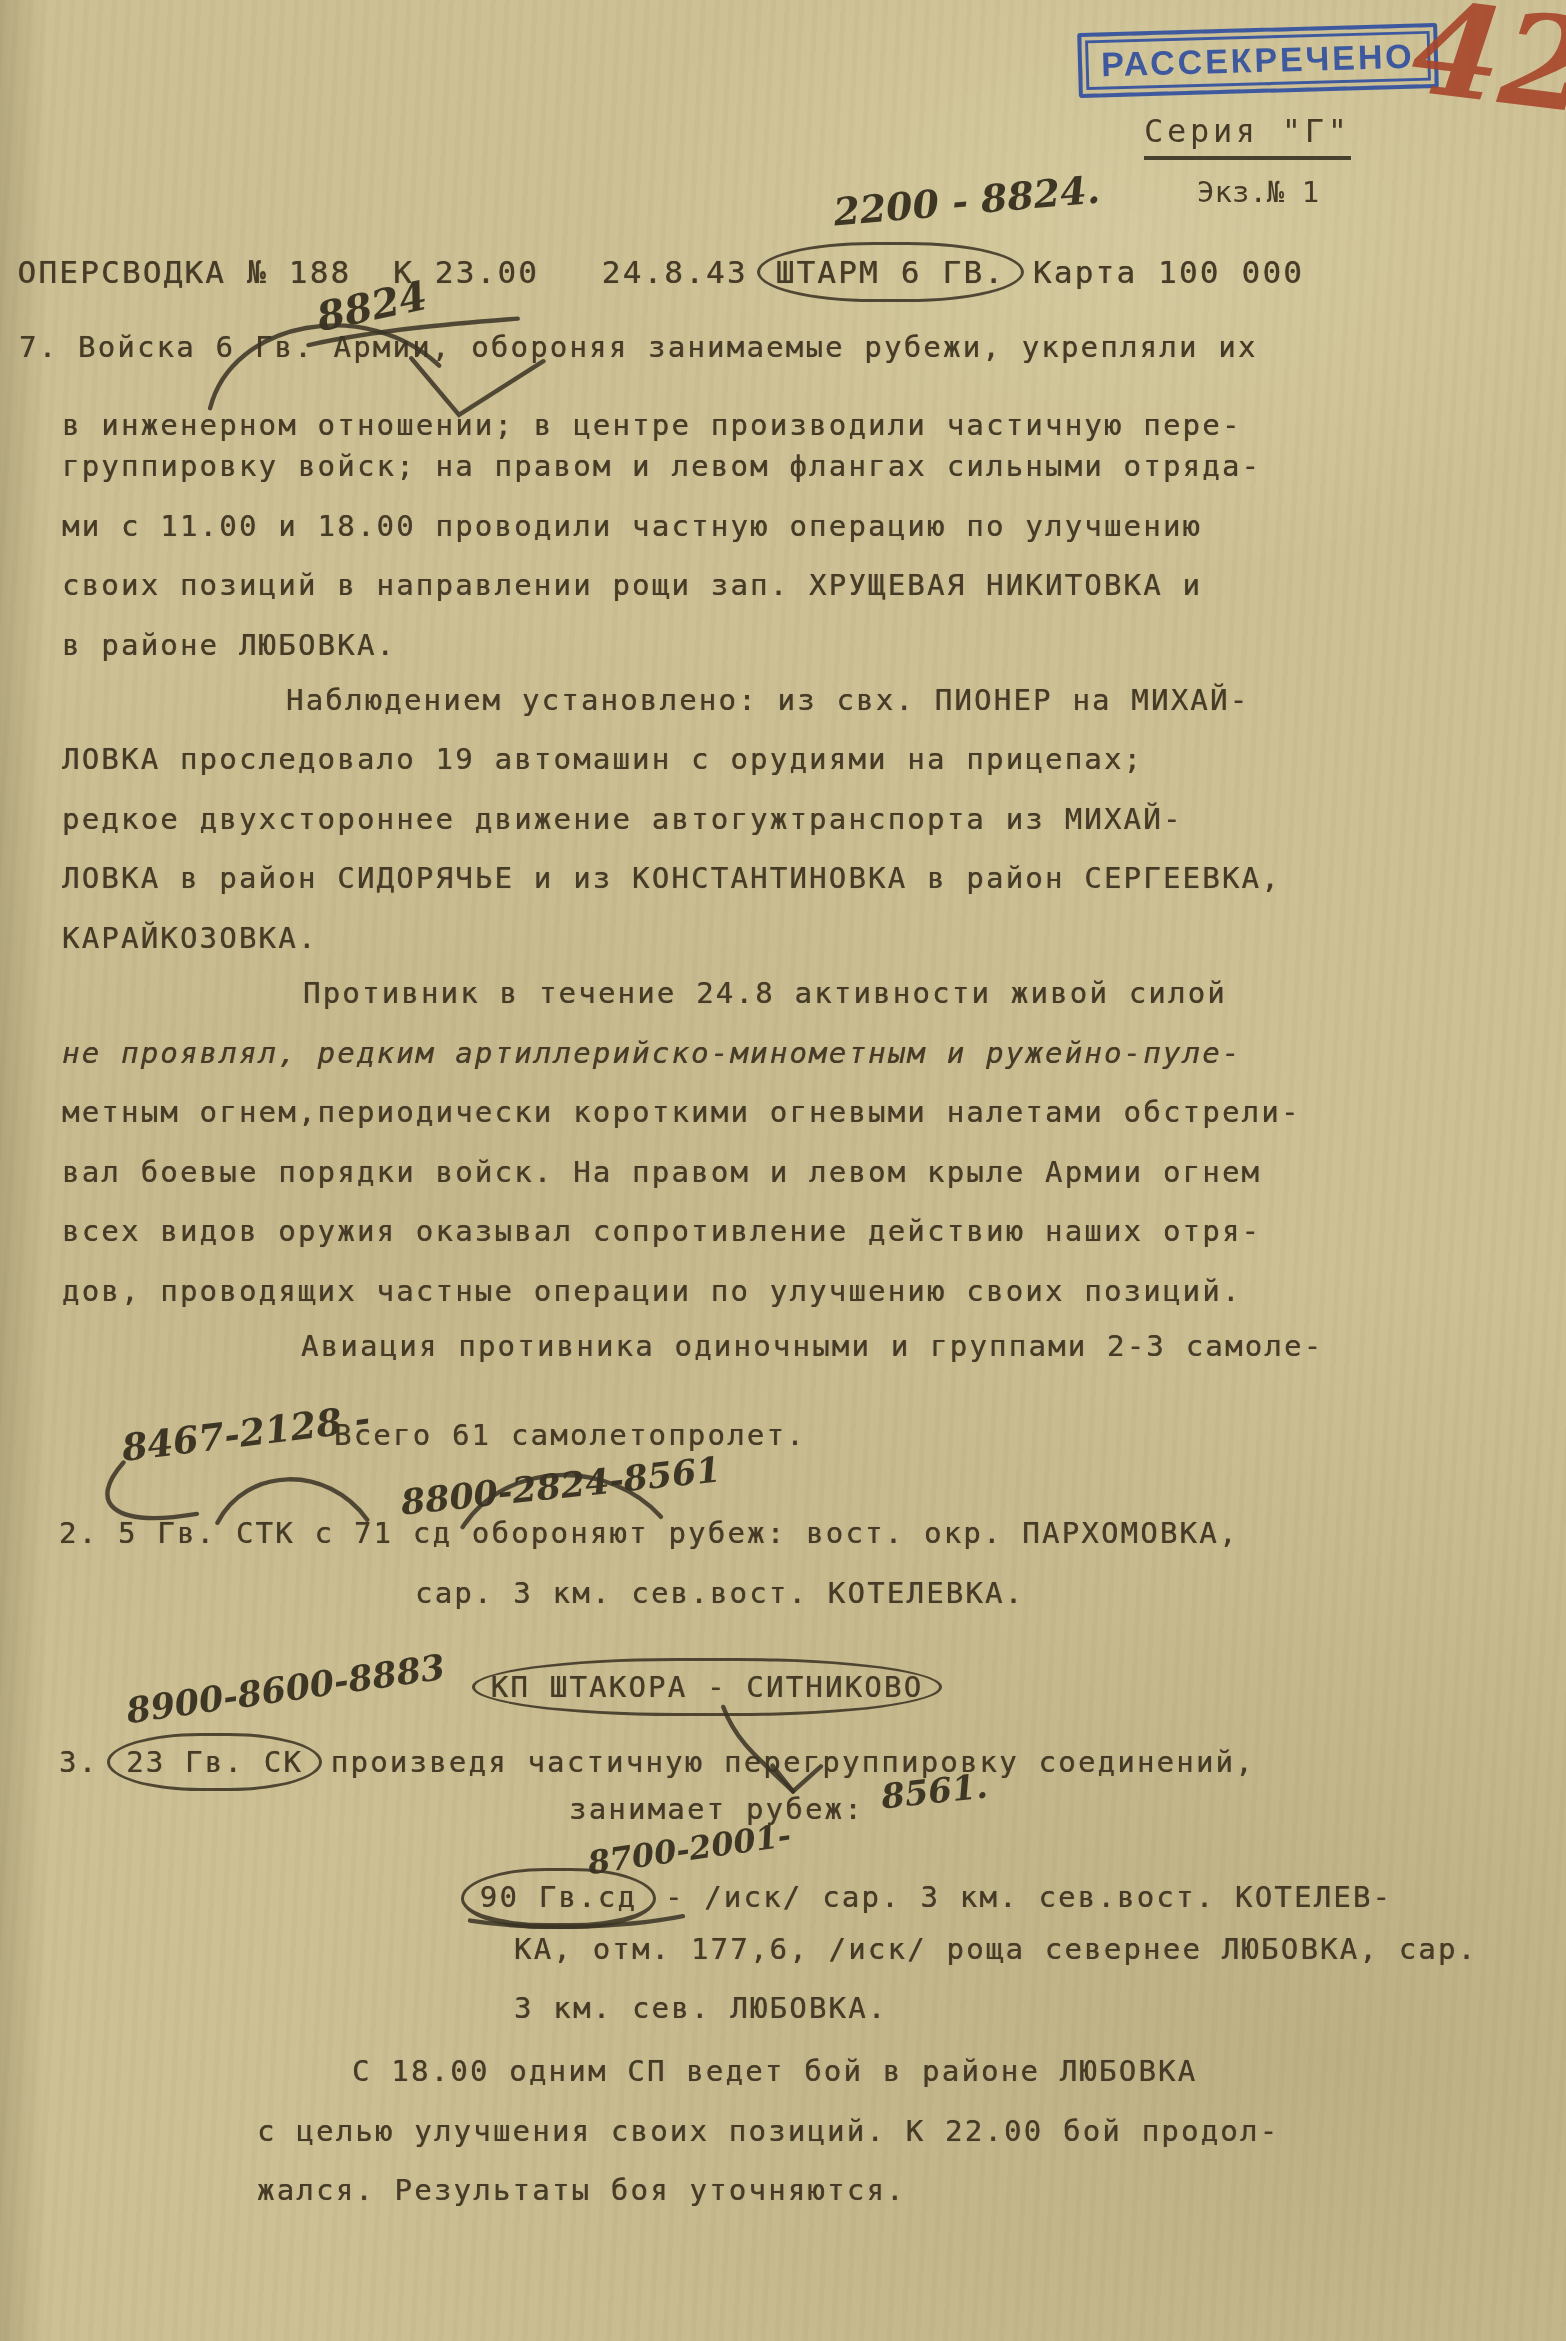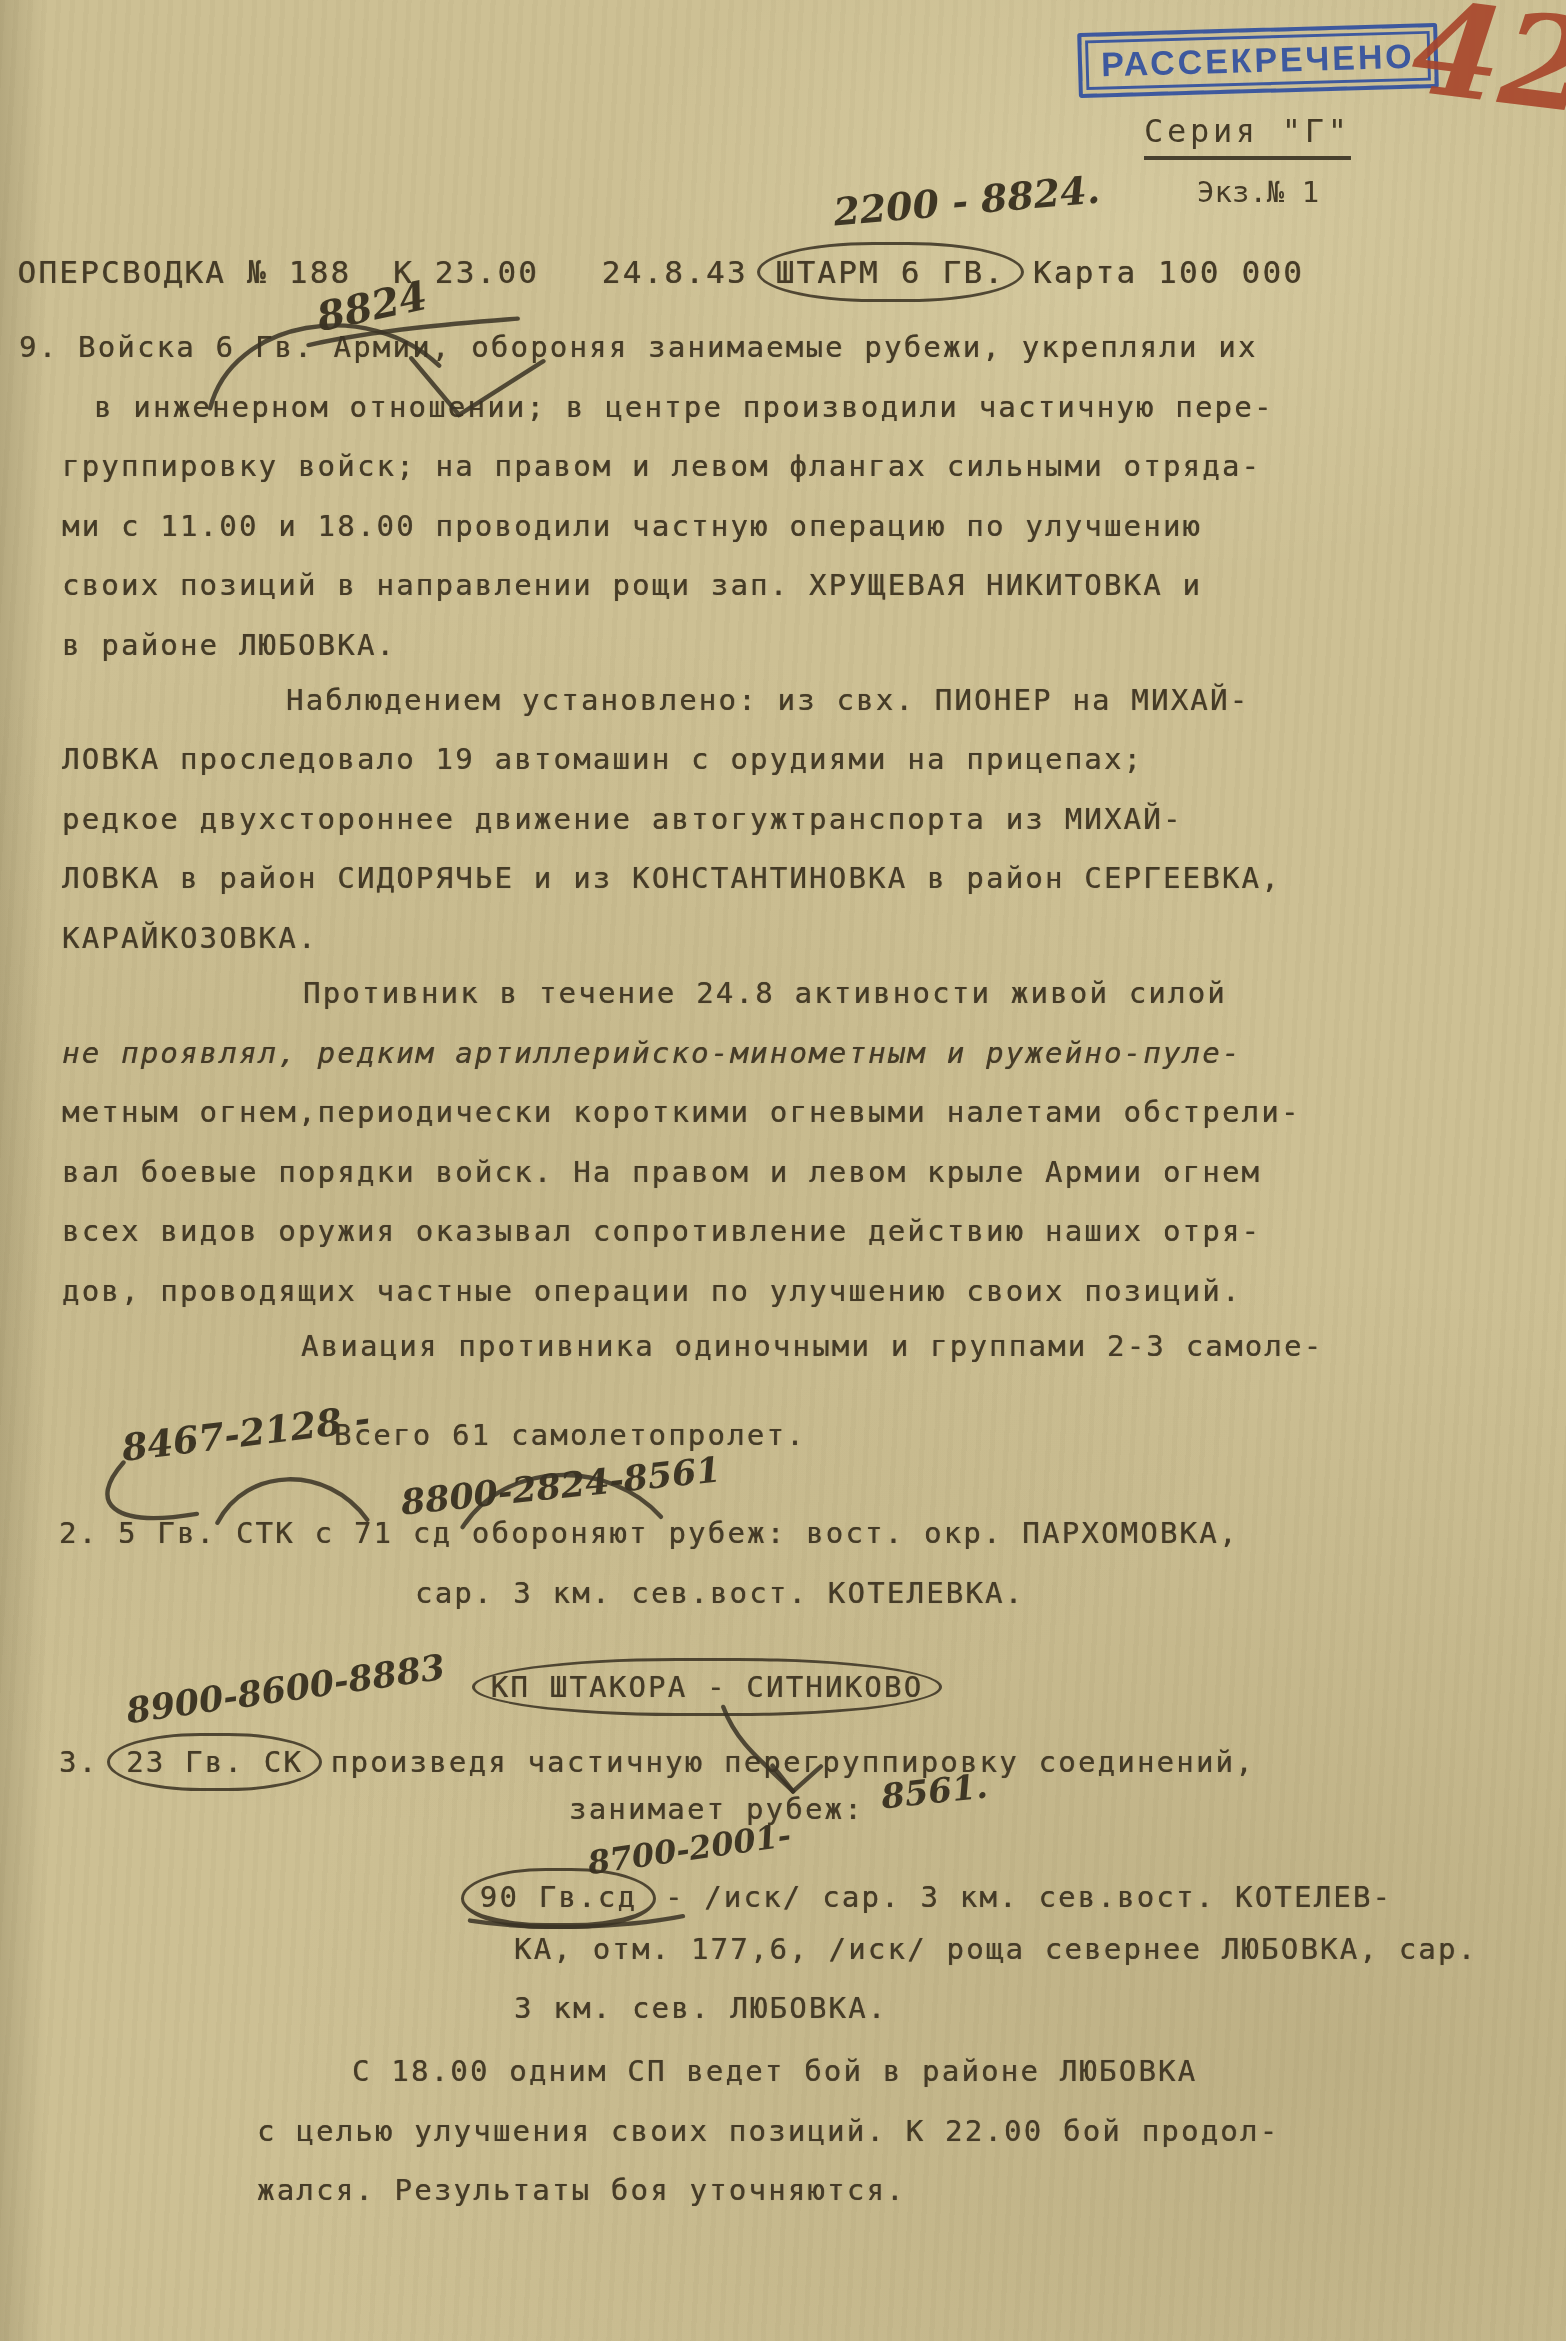--- a/index.html
+++ b/index.html
@@ -83,22 +83,22 @@
 
   <div class="stamp">РАССЕКРЕЧЕНО</div>
   <div class="pagenum">42</div>
   <div class="series">Серия "Г"</div>
   <div class="copy">Экз.№ 1</div>
   <div class="hw" style="left:833px;top:178px;font-size:38px;transform:rotate(-5deg);">2200 - 8824.</div>
 
   <div class="tline title-line" style="left:17.6px;top:242px;"><span>ОПЕРСВОДКА № 188  К 23.00   24.8.43</span><span class="hand-oval"><span>ШТАРМ 6 ГВ.</span></span><span>Карта 100 000</span></div>
 
   <div class="hw" style="left:316px;top:282px;font-size:40px;transform:rotate(-12deg);">8824</div>
-  <div class="tline" style="left:19px;top:330px;">9. Войска 6 Гв. Армии, обороняя занимаемые рубежи, укрепляли их</div>
-  <div class="tline" style="left:62px;top:390px;margin-left:32px;">в инженерном отношении; в центре производили частичную пере-</div>
+  <div class="tline" style="left:19px;top:330px;">7. Войска 6 Гв. Армии, обороняя занимаемые рубежи, укрепляли их</div>
+  <div class="tline" style="left:62px;top:408px;">в инженерном отношении; в центре производили частичную пере-</div>
   <div class="tline" style="left:62px;top:449px;">группировку войск; на правом и левом флангах сильными отряда-</div>
   <div class="tline" style="left:62px;top:509px;">ми с 11.00 и 18.00 проводили частную операцию по улучшению</div>
   <div class="tline" style="left:62px;top:568px;">своих позиций в направлении рощи зап. ХРУЩЕВАЯ НИКИТОВКА и</div>
   <div class="tline" style="left:62px;top:628px;">в районе ЛЮБОВКА.</div>
 
   <div class="tline" style="left:286px;top:683px;">Наблюдением установлено: из свх. ПИОНЕР на МИХАЙ-</div>
   <div class="tline" style="left:62px;top:742px;">ЛОВКА проследовало 19 автомашин с орудиями на прицепах;</div>
   <div class="tline" style="left:62px;top:802px;">редкое двухстороннее движение автогужтранспорта из МИХАЙ-</div>
   <div class="tline" style="left:62px;top:861px;">ЛОВКА в район СИДОРЯЧЬЕ и из КОНСТАНТИНОВКА в район СЕРГЕЕВКА,</div>
   <div class="tline" style="left:62px;top:921px;">КАРАЙКОЗОВКА.</div>

